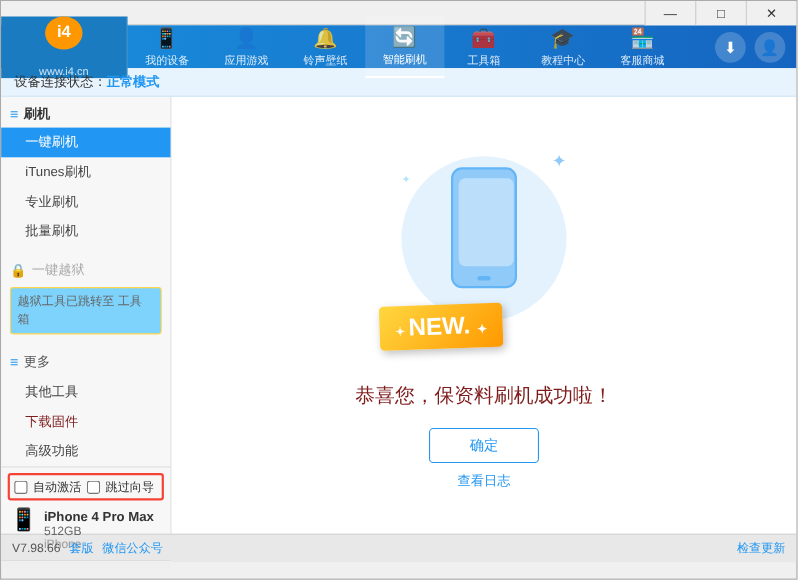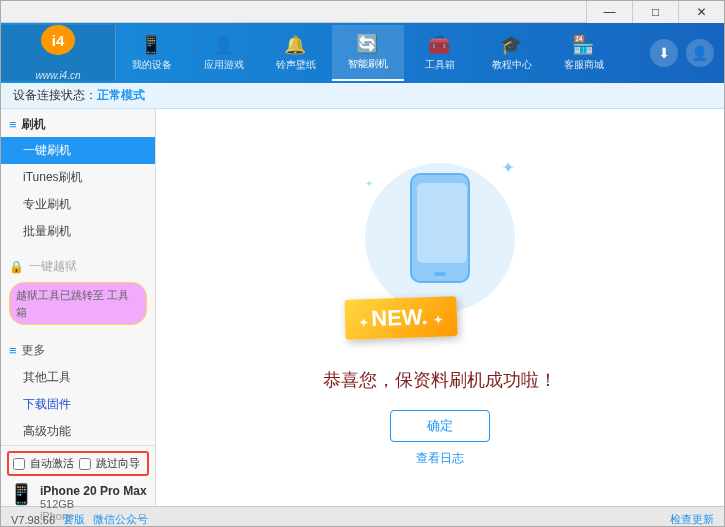--- a/index.html
+++ b/index.html
@@ -11,27 +11,27 @@
 <div style="position:relative; width:725px; height:527px; border:1px solid #aaa; overflow:hidden;">
 
   <div style="width:100%; height:22px; background:#f0f0f0; border-bottom:1px solid #ccc; display:flex; align-items:center; justify-content:flex-end; padding-right:0;">
     <div style="display:flex;">
       <button style="width:46px; height:22px; background:#f0f0f0; border:none; border-left:1px solid #ccc; cursor:pointer; font-size:12px; color:#333;">—</button>
       <button style="width:46px; height:22px; background:#f0f0f0; border:none; border-left:1px solid #ccc; cursor:pointer; font-size:12px; color:#333;">□</button>
       <button style="width:46px; height:22px; background:#f0f0f0; border:none; border-left:1px solid #ccc; cursor:pointer; font-size:12px; color:#333;">✕</button>
     </div>
   </div>
 
-  <div style="width:100%; height:60px; background:linear-gradient(to right, #1a8fde, #1565C0); display:flex; align-items:center;">
+  <div style="width:100%; height:39px; background:linear-gradient(to right, #1a8fde, #1565C0); display:flex; align-items:center;">
 
     <div style="width:115px; height:56px; background:#1a7bc0; display:flex; flex-direction:column; align-items:center; justify-content:center; border-right:1px solid rgba(255,255,255,0.2);">
       <div style="width:34px; height:34px; background:#FF9800; border-radius:50%; display:flex; align-items:center; justify-content:center; color:white; font-weight:bold; font-size:15px;">
         <span>i4</span>
       </div>
-      <div style="color:rgba(255,255,255,0.8); font-size:10px; margin-top:15px;font-style:italic;">www.i4.cn</div>
+      <div style="color:rgba(255,255,255,0.8); font-size:10px; margin-top:15px;">www.i4.cn</div>
     </div>
 
     <div style="display:flex; flex:1; height:56px;">
       <div style="display:flex; flex-direction:column; align-items:center; justify-content:center; color:white; width:72px; cursor:pointer; font-size:10px; gap:2px; opacity:0.85;">
         <span style="font-size:18px;">📱</span>
         <span>我的设备</span>
       </div>
       <div style="display:flex; flex-direction:column; align-items:center; justify-content:center; color:white; width:72px; cursor:pointer; font-size:10px; gap:2px; opacity:0.85;">
         <span style="font-size:18px;">👤</span>
         <span>应用游戏</span>
@@ -90,56 +90,56 @@
       <div style="padding:5px 10px 5px 22px; color:#444; cursor:pointer; font-size:12px;">
         <span>批量刷机</span>
       </div>
 
       <div style="height:1px; background:#ddd; margin:4px 0;"></div>
 
       <div style="display:flex; align-items:center; padding:5px 8px; color:#aaa; font-size:12px;">
         <span style="margin-right:5px; font-size:12px;">🔒</span>
         <span>一键越狱</span>
       </div>
-      <div style="background:#f0abfc; border:1px solid #ffd54f; margin:2px 8px 4px; padding:4px 6px; font-size:11px; color:#666; border-radius:15px; line-height:1.5;">
+      <div style="background:#7dd3fc; border:1px solid #ffd54f; margin:2px 8px 4px; padding:4px 6px; font-size:11px; color:#666; border-radius:3px; line-height:1.5;">
         <span>越狱工具已跳转至
 工具箱</span>
       </div>
 
       <div style="height:1px; background:#ddd; margin:4px 0;"></div>
 
       <div style="display:flex; align-items:center; padding:5px 8px; color:#555; font-size:12px;">
         <span style="color:#2196F3; margin-right:5px; font-size:13px;">≡</span>
         <span>更多</span>
       </div>
       <div style="padding:5px 10px 5px 22px; color:#444; cursor:pointer; font-size:12px;">
         <span>其他工具</span>
       </div>
-      <div style="padding:5px 10px 5px 22px; color:#1d4ed8; cursor:pointer; font-size:12px;">
+      <div style="padding:5px 10px 5px 22px; color:#7f1d1d; cursor:pointer; font-size:12px;">
         <span>下载固件</span>
       </div>
       <div style="padding:5px 10px 5px 22px; color:#444; cursor:pointer; font-size:12px;">
         <span>高级功能</span>
       </div>
 
       <div style="flex:1;"></div>
 
       <div style="border-top:1px solid #ddd; padding:5px 6px;">
 
         <div style="display:flex; align-items:center; gap:5px; border:2px solid #f44336; border-radius:3px; padding:3px 4px; margin-bottom:5px;">
           <input type="checkbox" style="width: 12px; height: 12px; margin: 0px;">
           <span style="font-size:11px; color:#333;font-family:Liberation Serif, serif;">自动激活</span>
           <input type="checkbox" style="width: 12px; height: 12px; margin: 0px;">
           <span style="font-size:11px; color:#333;">跳过向导</span>
         </div>
 
         <div style="display:flex; align-items:flex-start; gap:6px; padding:3px 2px; cursor:pointer;">
           <span style="font-size:20px; color:#2196F3; line-height:1;">📱</span>
           <div>
-            <div style="font-size:12px; color:#333; font-weight:bold;">iPhone 20 Pro Max</div>
+            <div style="font-size:12px; color:#333; font-weight:bold;">iPhone 4 Pro Max</div>
             <div style="font-size:11px; color:#666;">512GB</div>
             <div style="font-size:11px; color:#999;">iPhone</div>
           </div>
         </div>
       </div>
 
       <div style="display:flex; align-items:center; gap:4px; padding:3px 8px; background:#efefef; border-top:1px solid #ddd;">
         
         
       </div>

